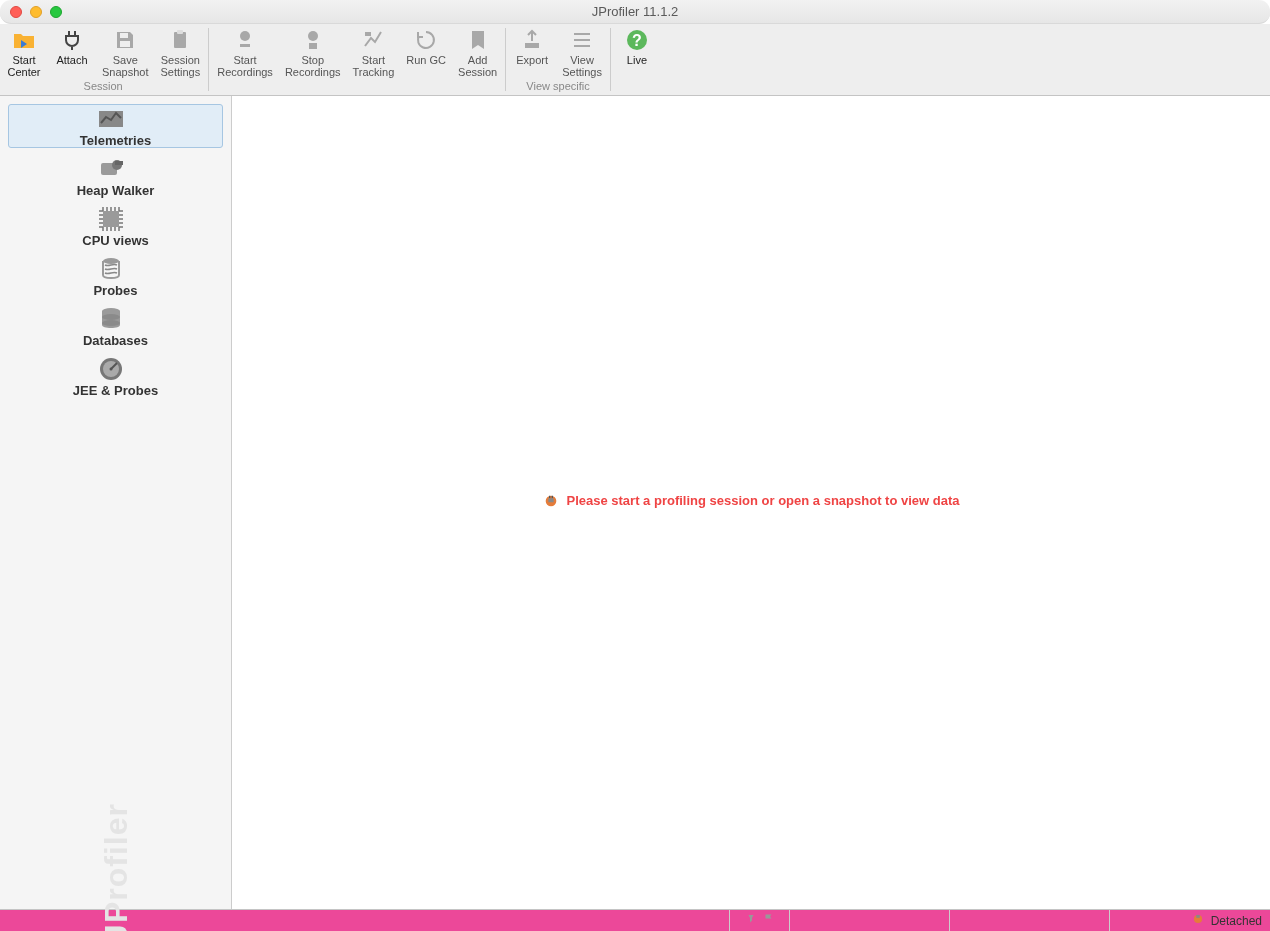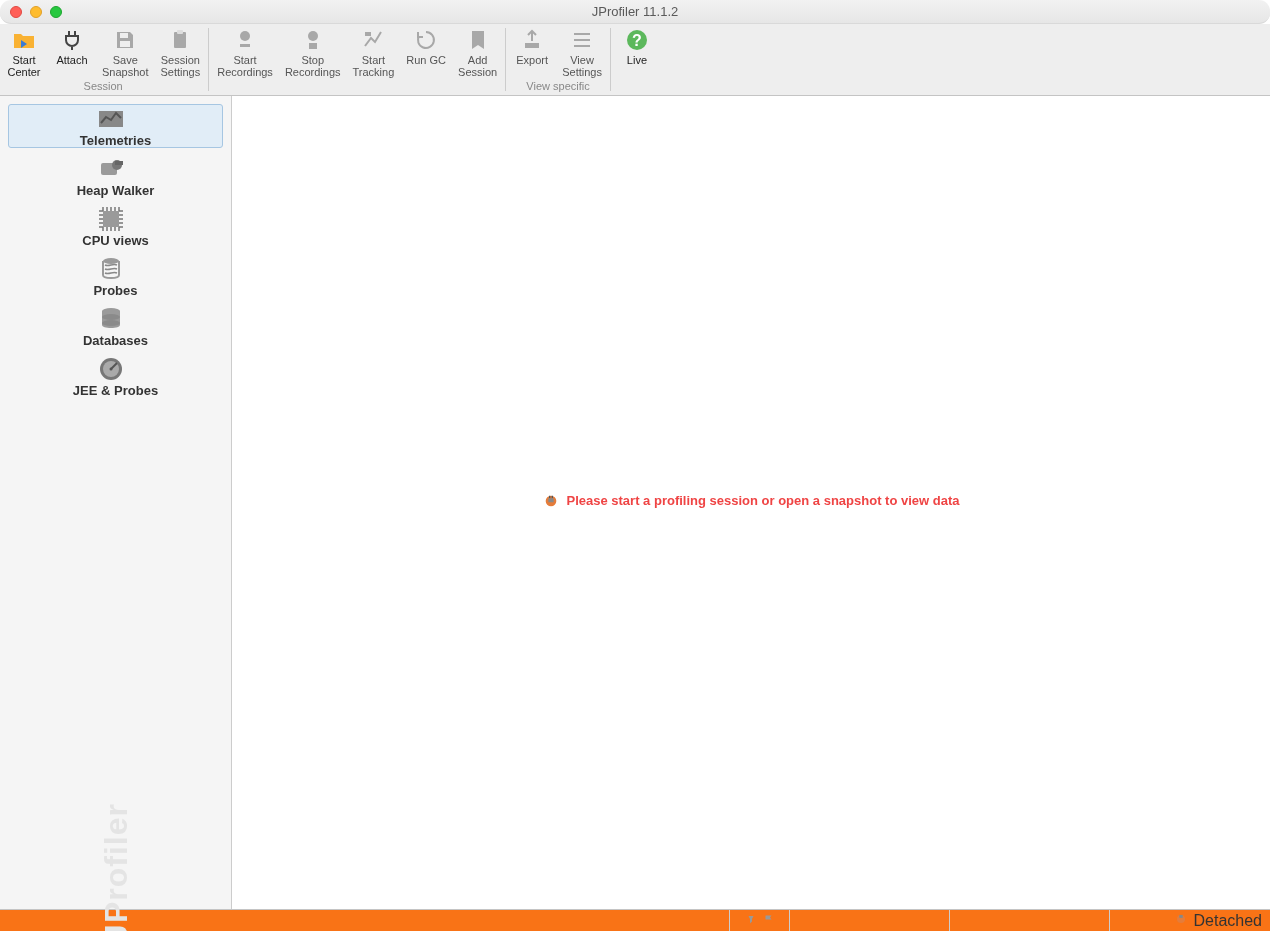--- a/index.html
+++ b/index.html
@@ -157,25 +157,25 @@
 .main-msg {
   display: flex;
   gap: 8px;
   color: #ef4444;
   font-size: 13px;
   font-weight: 600;
 }
 .msg-icon svg { width: 16px; height: 16px; }
 .statusbar {
   height: 22px;
-  background: #f97316;
+  background: #ec4899;
   border-top: 1px solid #c4c4c4;
   display: flex;
   align-items: stretch;
-  font-size: 16px;
+  font-size: 12px;
   color: #333;
 }
 .status-seg {
   border-right: 1px solid #ccc;
   display: flex;
   align-items: center;
   padding: 0 8px;
   gap: 6px;
 }
 .status-seg.flex { flex: 1; }

